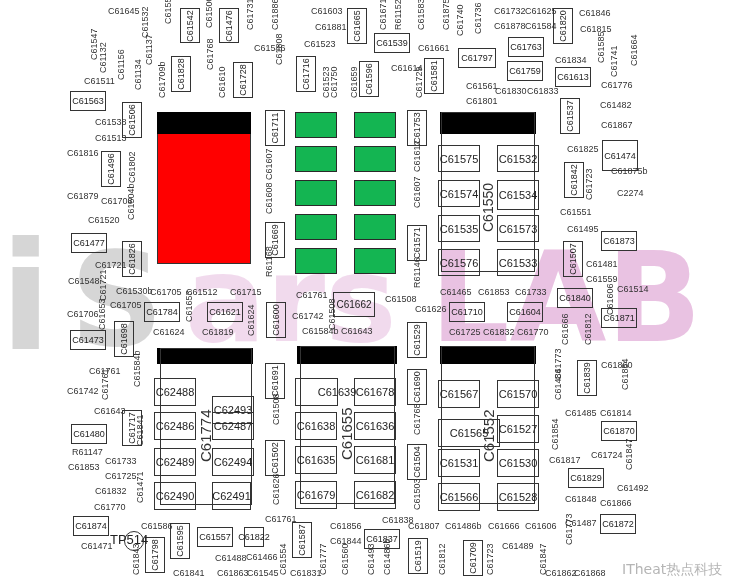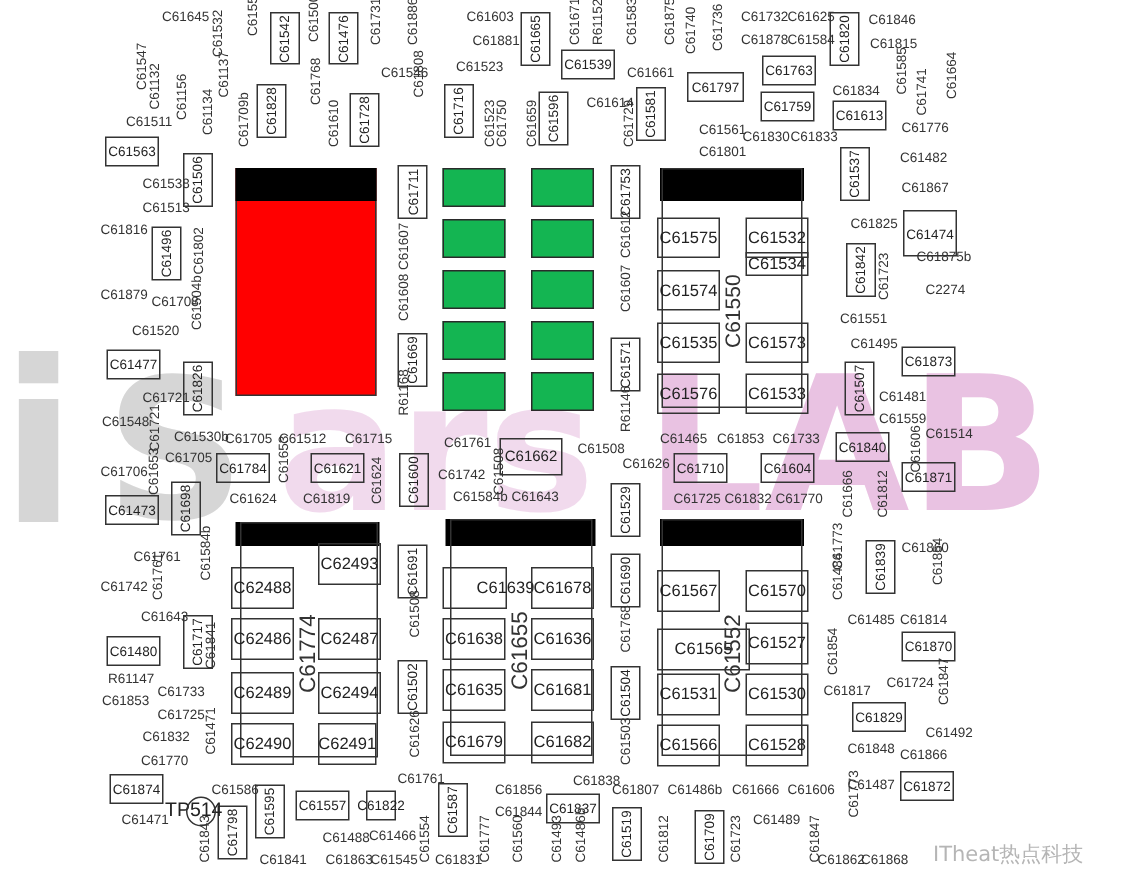--- a/index.html
+++ b/index.html
@@ -44,21 +44,21 @@
   <div class="outline" style="left:441px;top:112px;width:94px;height:160px;"></div>
   <div class="part" style="left:438px;top:145px;width:42px;height:27px;">
       <span>C61575</span>
     </div>
   <div class="part" style="left:497px;top:145px;width:42px;height:27px;">
       <span>C61532</span>
     </div>
   <div class="part" style="left:438px;top:180px;width:42px;height:27px;">
       <span>C61574</span>
     </div>
-  <div class="part" style="left:497px;top:168px;width:42px;height:16px;">
+  <div class="part" style="left:497px;top:180px;width:42px;height:30px;">
       <span>C61534</span>
     </div>
   <div class="part" style="left:438px;top:215px;width:42px;height:27px;">
       <span>C61535</span>
     </div>
   <div class="part" style="left:497px;top:215px;width:42px;height:27px;">
       <span>C61573</span>
     </div>
   <div class="part" style="left:438px;top:249px;width:42px;height:27px;">
       <span>C61576</span>
@@ -66,21 +66,21 @@
   <div class="part" style="left:497px;top:249px;width:42px;height:27px;">
       <span>C61533</span>
     </div>
   <div class="lbl v big" style="left:480px;top:232px;font-size:15px;">C61550</div>
 
   <div class="black" style="left:157px;top:348px;width:96px;height:16px;"></div>
   <div class="outline" style="left:160px;top:348px;width:92px;height:157px;"></div>
   <div class="part" style="left:154px;top:378px;width:42px;height:28px;">
       <span>C62488</span>
     </div>
-  <div class="part" style="left:212px;top:362px;width:42px;height:28px;">
+  <div class="part" style="left:212px;top:396px;width:42px;height:28px;">
       <span>C62493</span>
     </div>
   <div class="part" style="left:154px;top:412px;width:42px;height:28px;">
       <span>C62486</span>
     </div>
   <div class="part" style="left:212px;top:412px;width:42px;height:28px;">
       <span>C62487</span>
     </div>
   <div class="part" style="left:154px;top:448px;width:42px;height:28px;">
       <span>C62489</span>

